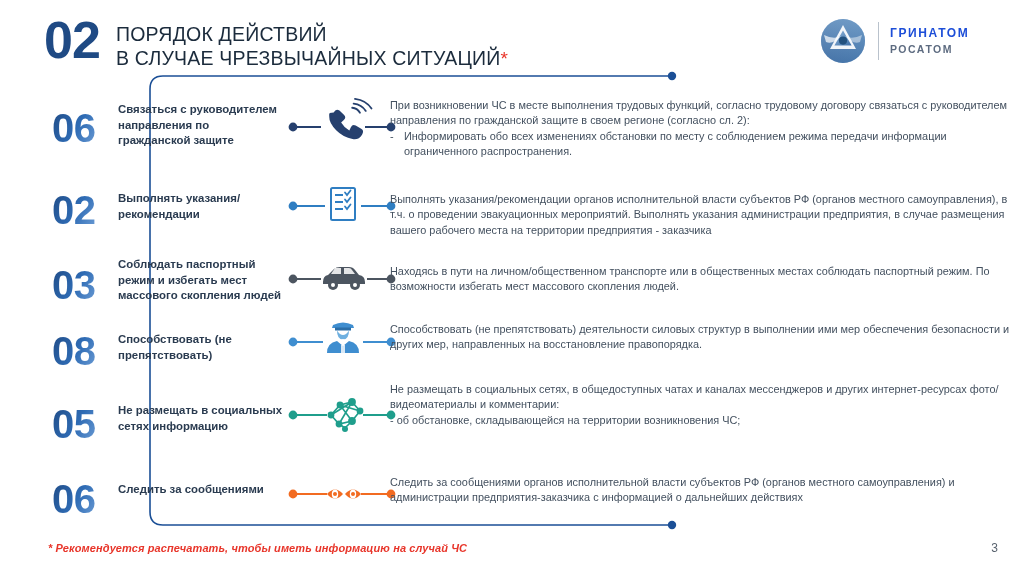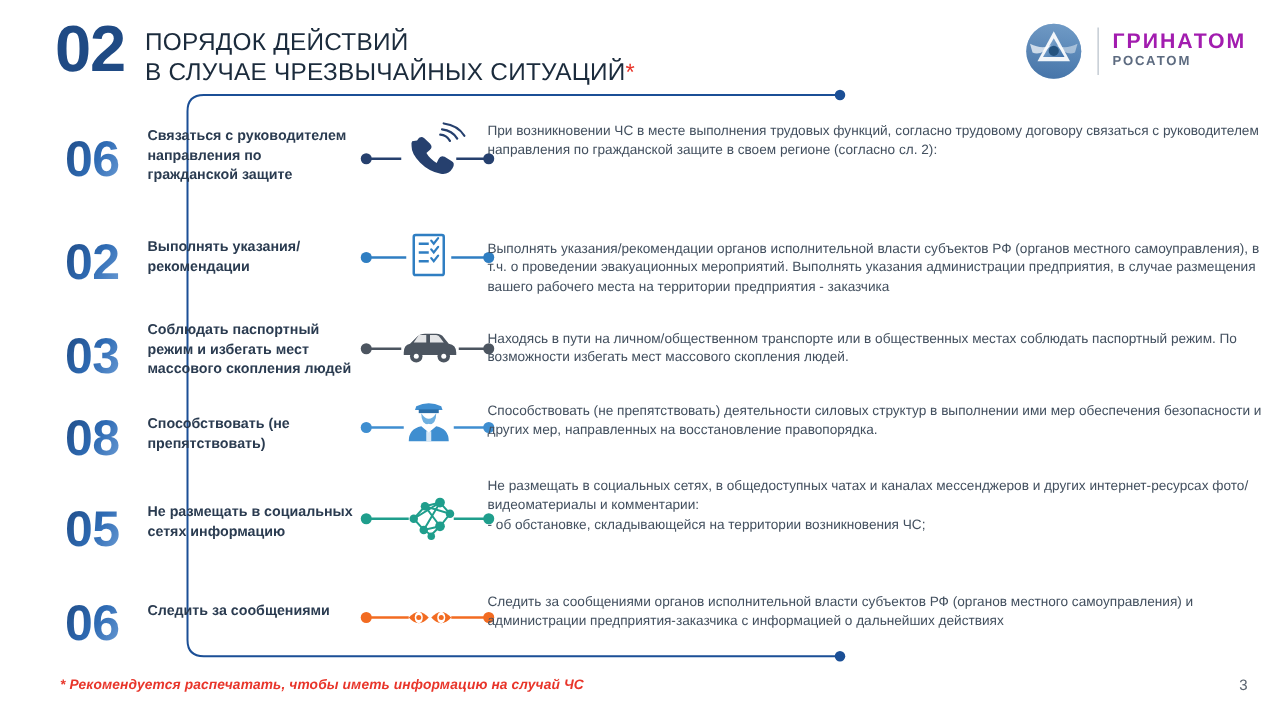--- a/index.html
+++ b/index.html
@@ -68,24 +68,24 @@
     left: 58px; top: 6px;
     width: 1px; height: 38px;
     background: #b9c2cc;
   }
   .logo-text {
     position: absolute;
     left: 70px;
     top: 8px;
   }
   .logo-line1 {
-    font-size: 17px;
+    font-size: 12px;
     font-weight: 700;
     letter-spacing: 1.6px;
-    color: #a21caf;
+    color: #1d4ed8;
     line-height: 18px;
     text-align: center;
   }
   .logo-line2 {
     font-size: 10.5px;
     font-weight: 600;
     letter-spacing: 1.5px;
     color: #5d6b80;
     line-height: 15px;
   }
@@ -233,20 +233,21 @@
       <g transform="translate(46,12) rotate(-8)">
         <path d="M4 5 q3 -4 6 -1 l4 5 q2 3 -1 5 l-3 2 q2 5 7 9 l2 -3 q2 -3 5 -1 l5 4 q3 2 0 6 -4 5 -10 3 -9 -3 -15 -11 -6 -8 -5 -14 0 -3 1 -4 z" fill="#26406e"></path>
         <path d="M23 3 q5 1 7 6" fill="none" stroke="#26406e" stroke-width="1.8" stroke-linecap="round"></path>
         <path d="M25 -1 q8 2 11 9" fill="none" stroke="#26406e" stroke-width="1.8" stroke-linecap="round"></path>
         <path d="M27 -5.5 q11 3 15 12" fill="none" stroke="#26406e" stroke-width="1.8" stroke-linecap="round"></path>
       </g>
     </svg>
   </div>
   <div class="row-body" style="top:2px;">
     <span class="b-item">При возникновении ЧС в месте выполнения трудовых функций, согласно трудовому договору связаться с руководителем направления по гражданской защите в своем регионе (согласно сл. 2):</span>
+    <span class="b-dash"><span class="d">-</span><span>Информировать обо всех изменениях обстановки по месту с соблюдением режима передачи информации ограниченного распространения.</span></span>
   </div>
 </div>
 
 <div class="row" style="top:186px;">
   <div class="row-num" style="top:4px;">02</div>
   <div class="row-label" style="top:5px;">Выполнять указания/ рекомендации</div>
   <div class="row-icon" style="top:-8px;">
     <svg width="120" height="56" viewBox="0 0 120 56" xmlns="http://www.w3.org/2000/svg">
       <line x1="12" y1="28" x2="42" y2="28" stroke="#2f7ec2" stroke-width="2"></line>
       <circle cx="10" cy="28" r="4.4" fill="#2f7ec2"></circle>

